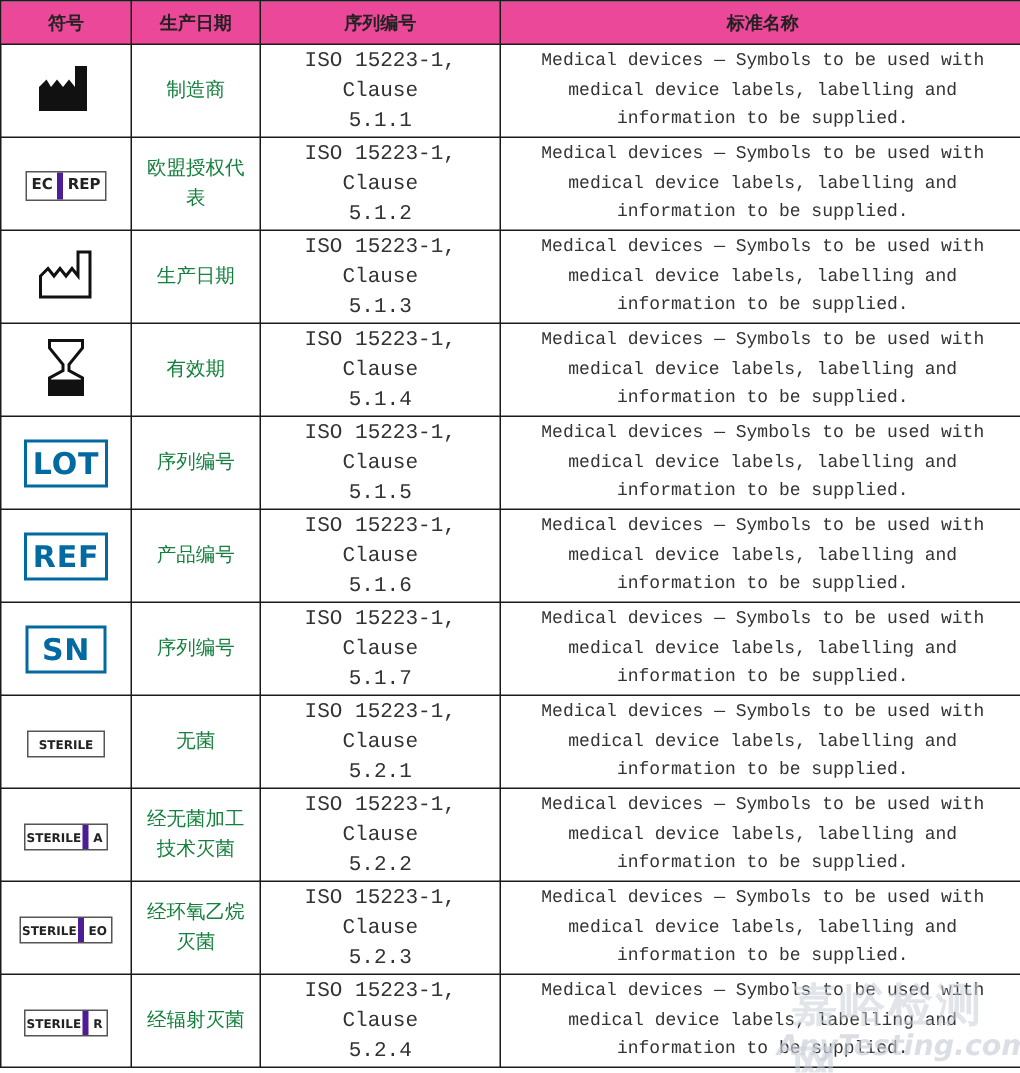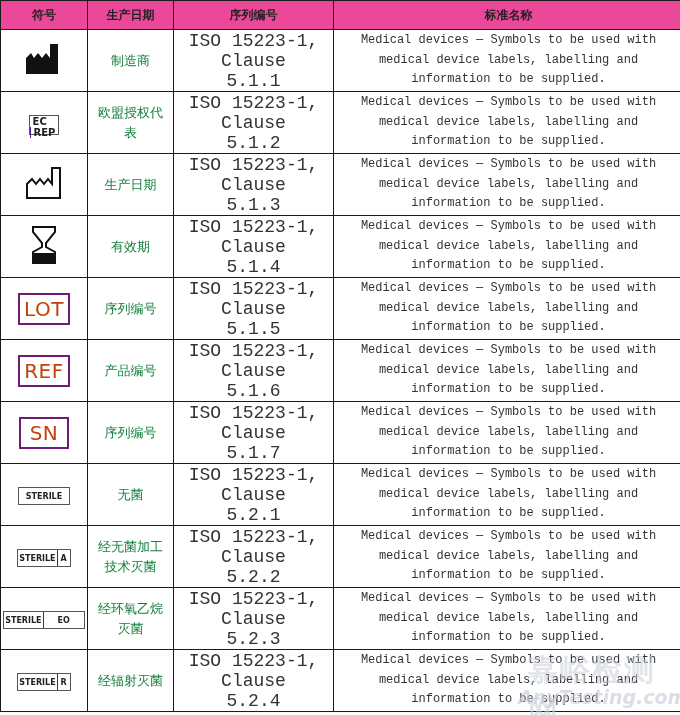--- a/index.html
+++ b/index.html
@@ -3,27 +3,27 @@
 <meta charset="utf-8">
 <style>
   html, body { margin:0; padding:0; background:#ffffff; }
   body { width:680px; height:715px; overflow:hidden; position:relative; font-family:"DejaVu Serif", serif; }
   table.sym { border-collapse:collapse; position:absolute; left:0; top:0; table-layout:fixed; width:683px; }
   table.sym th, table.sym td { border:1px solid #1a1a1a; padding:0; text-align:center; vertical-align:middle; }
   table.sym th { height:28px; background:#ec4899; font-family:Liberation Mono, monospace; font-weight:bold; font-size:12px; color:#222; }
   table.sym td { height:61px; }
   col.c1 { width:87px; } col.c2 { width:86px; } col.c3 { width:160px; } col.c4 { width:350px; }
   .name { font-family:"DejaVu Serif", serif; font-size:13px; color:#15803d; line-height:20px; padding:0 6px; }
-  .ref { font-family:"Liberation Mono", monospace; font-size:18px; color:#333; line-height:20px; }
+  .ref { font-family:"Liberation Mono", monospace; font-size:14px; color:#333; line-height:20px; }
   .title { font-family:"Liberation Mono", monospace; font-size:12px; color:#333; line-height:19.5px; padding:0 2px; }
-  .icon-box { display:inline-flex; align-items:center; justify-content:center; border:2px solid #701a75; font-family:"DejaVu Sans", sans-serif; font-weight:normal; color:#c2410c; box-sizing:border-box; }
+  .icon-box { display:inline-flex; align-items:center; justify-content:center; border:2px solid #0369a1; font-family:"DejaVu Sans", sans-serif; font-weight:bold; color:#0369a1; box-sizing:border-box; }
   .icon-big { height:32px; padding:0 4px; font-size:20px; letter-spacing:0.5px; }
   .icon-split { display:inline-flex; border:1px solid #555; height:16px; font-family:"DejaVu Sans", sans-serif; font-weight:bold; font-size:9px; color:#222; }
   .icon-split span { display:flex; align-items:center; padding:0 3px; }
-  .icon-split span + span { border-left:1px solid #4c1d95; }
+  .icon-split span + span { border-left:4px solid #4c1d95; }
   .wm1 { position:absolute; left:528px; top:650px; font-family:"DejaVu Sans", sans-serif; font-weight:bold; font-size:30px; color:rgba(200,205,215,0.55); letter-spacing:2px; pointer-events:none; }
   .wm2 { position:absolute; left:518px; top:686px; font-family:"DejaVu Sans", sans-serif; font-style:italic; font-weight:bold; font-size:19px; color:rgba(200,205,215,0.65); pointer-events:none; }
 </style>
 </head>
 <body>
 
 <table class="sym">
   <colgroup>
       <col class="c1">
       <col class="c2">
@@ -53,21 +53,21 @@
           <div class="ref">ISO 15223-1, Clause</div>
           <div class="ref">5.1.1</div>
         </td>
       <td>
           <div class="title">Medical devices — Symbols to be used with medical device labels, labelling and information to be supplied.</div>
         </td>
     </tr>
 
     <tr>
       <td>
-        <span class="icon-split" style="height:18px;font-size:10px;flex-direction:column;">
+        <span class="icon-split" style="height:18px;font-size:10px;">
             <span>EC</span>
             <span>REP</span>
           </span>
       </td>
       <td>
           <div class="name">欧盟授权代表</div>
         </td>
       <td>
           <div class="ref">ISO 15223-1, Clause</div>
           <div class="ref">5.1.2</div>
@@ -196,21 +196,21 @@
         </td>
       <td>
           <div class="title">Medical devices — Symbols to be used with medical device labels, labelling and information to be supplied.</div>
         </td>
     </tr>
 
     <tr>
       <td>
         <span class="icon-split" style="font-size:8px;">
             <span style="padding:0 1px;">STERILE</span>
-            <span style="padding:0 14px;">EO</span>
+            <span style="padding:0 3px;">EO</span>
           </span>
       </td>
       <td>
           <div class="name">经环氧乙烷灭菌</div>
         </td>
       <td>
           <div class="ref">ISO 15223-1, Clause</div>
           <div class="ref">5.2.3</div>
         </td>
       <td>

